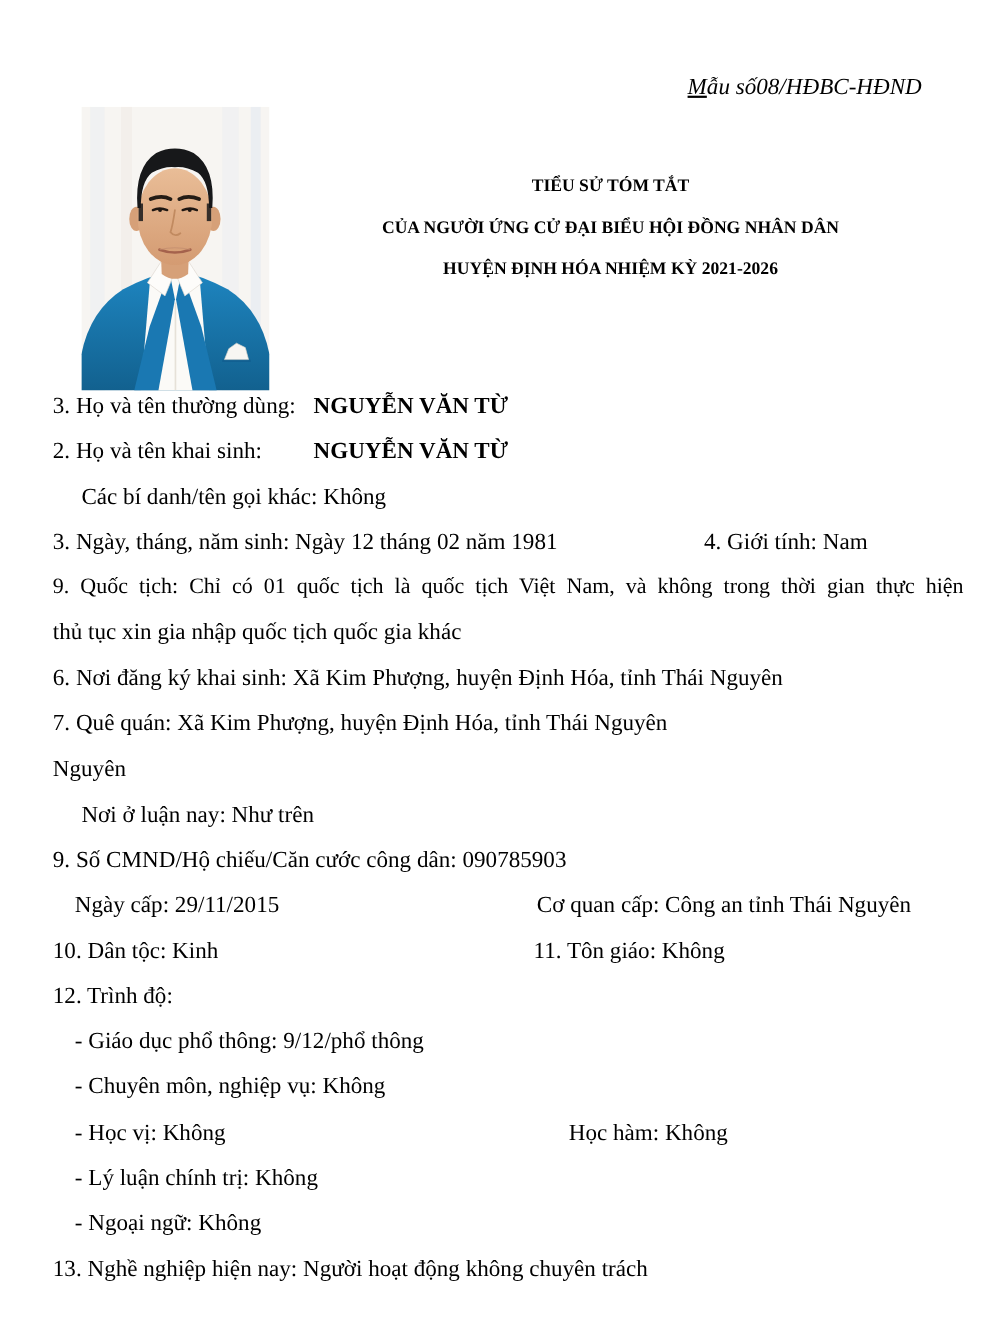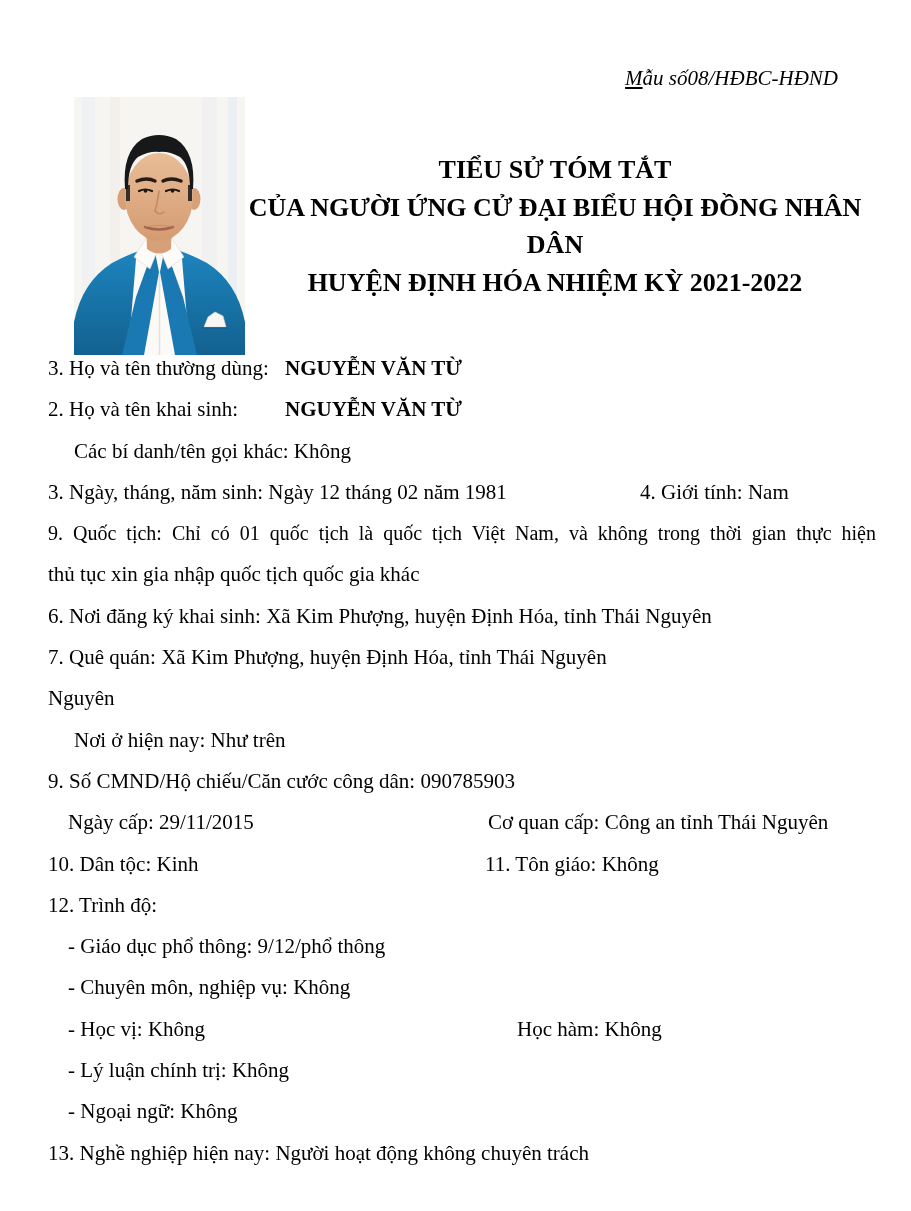--- a/index.html
+++ b/index.html
@@ -8,21 +8,21 @@
     font-family:"Liberation Serif","DejaVu Serif",serif; color:#000;
     overflow:hidden;
   }
   .form-code {
     position:absolute; top:64px; right:73px;
     font-style:italic; font-size:21px; line-height:28px; white-space:nowrap;
   }
   .form-code .u { text-decoration:underline; }
   .title-block {
     position:absolute; top:151px; left:230px; width:650px;
-    text-align:center; font-weight:bold; font-size:26px; line-height:37.5px;
+    text-align:center; font-weight:bold; font-size:16px; line-height:37.5px;
   }
   .photo-frame {
     position:absolute; left:74px; top:97px; width:171px; height:258px;
   }
   .photo-frame svg { display:block; width:100%; height:100%; }
   .body-block {
     position:absolute; top:348px; left:48px; width:828px; font-size:21px;
   }
   .line { position:relative; height:41.3px; line-height:41.3px; white-space:nowrap; }
   .line.just {
@@ -97,21 +97,21 @@
       <path d="M71,130 Q85,126.5 99,130" stroke="#c08b6d" stroke-width="1" fill="none" opacity="0.7"></path>
 
       <polygon points="130,230 152,230 149,219 141,215 134,220" fill="#f7f6f2" stroke="#dcd7cd" stroke-width="0.6"></polygon>
       <line x1="128" y1="231" x2="154" y2="231" stroke="#0f5a8c" stroke-width="2" opacity="0.6"></line>
     </svg>
   </div>
 
   <div class="title-block">
     <div>TIỂU SỬ TÓM TẮT</div>
     <div>CỦA NGƯỜI ỨNG CỬ ĐẠI BIỂU HỘI ĐỒNG NHÂN DÂN</div>
-    <div>HUYỆN ĐỊNH HÓA NHIỆM KỲ 2021-2022</div>
+    <div>HUYỆN ĐỊNH HÓA NHIỆM KỲ 2021-2026</div>
   </div>
 
   <div class="body-block">
     <div class="line">
       <span>3. Họ và tên thường dùng:</span>
       <span class="val-bold">NGUYỄN VĂN TỪ</span>
     </div>
     <div class="line">
       <span>2. Họ và tên khai sinh:</span>
       <span class="val-bold">NGUYỄN VĂN TỪ</span>
@@ -119,21 +119,21 @@
     <div class="line ind1">Các bí danh/tên gọi khác: Không</div>
     <div class="line">
       <span>3. Ngày, tháng, năm sinh: Ngày 12 tháng 02 năm 1981</span>
       <span class="col2 c-gender">4. Giới tính: Nam</span>
     </div>
     <div class="line just">9. Quốc tịch: Chỉ có 01 quốc tịch là quốc tịch Việt Nam, và không trong thời gian thực hiện</div>
     <div class="line">thủ tục xin gia nhập quốc tịch quốc gia khác</div>
     <div class="line">6. Nơi đăng ký khai sinh: Xã Kim Phượng, huyện Định Hóa, tỉnh Thái Nguyên</div>
     <div class="line">7. Quê quán: Xã Kim Phượng, huyện Định Hóa, tỉnh Thái Nguyên</div>
     <div class="line">Nguyên</div>
-    <div class="line ind1">Nơi ở hiện nay: Như trên</div>
+    <div class="line ind1">Nơi ở luận nay: Như trên</div>
     <div class="line">9. Số CMND/Hộ chiếu/Căn cước công dân: 090785903</div>
     <div class="line ind2">
       <span>Ngày cấp: 29/11/2015</span>
       <span class="col2 c-issuer">Cơ quan cấp: Công an tỉnh Thái Nguyên</span>
     </div>
     <div class="line">
       <span>10. Dân tộc: Kinh</span>
       <span class="col2 c-religion">11. Tôn giáo: Không</span>
     </div>
     <div class="line">12. Trình độ:</div>

